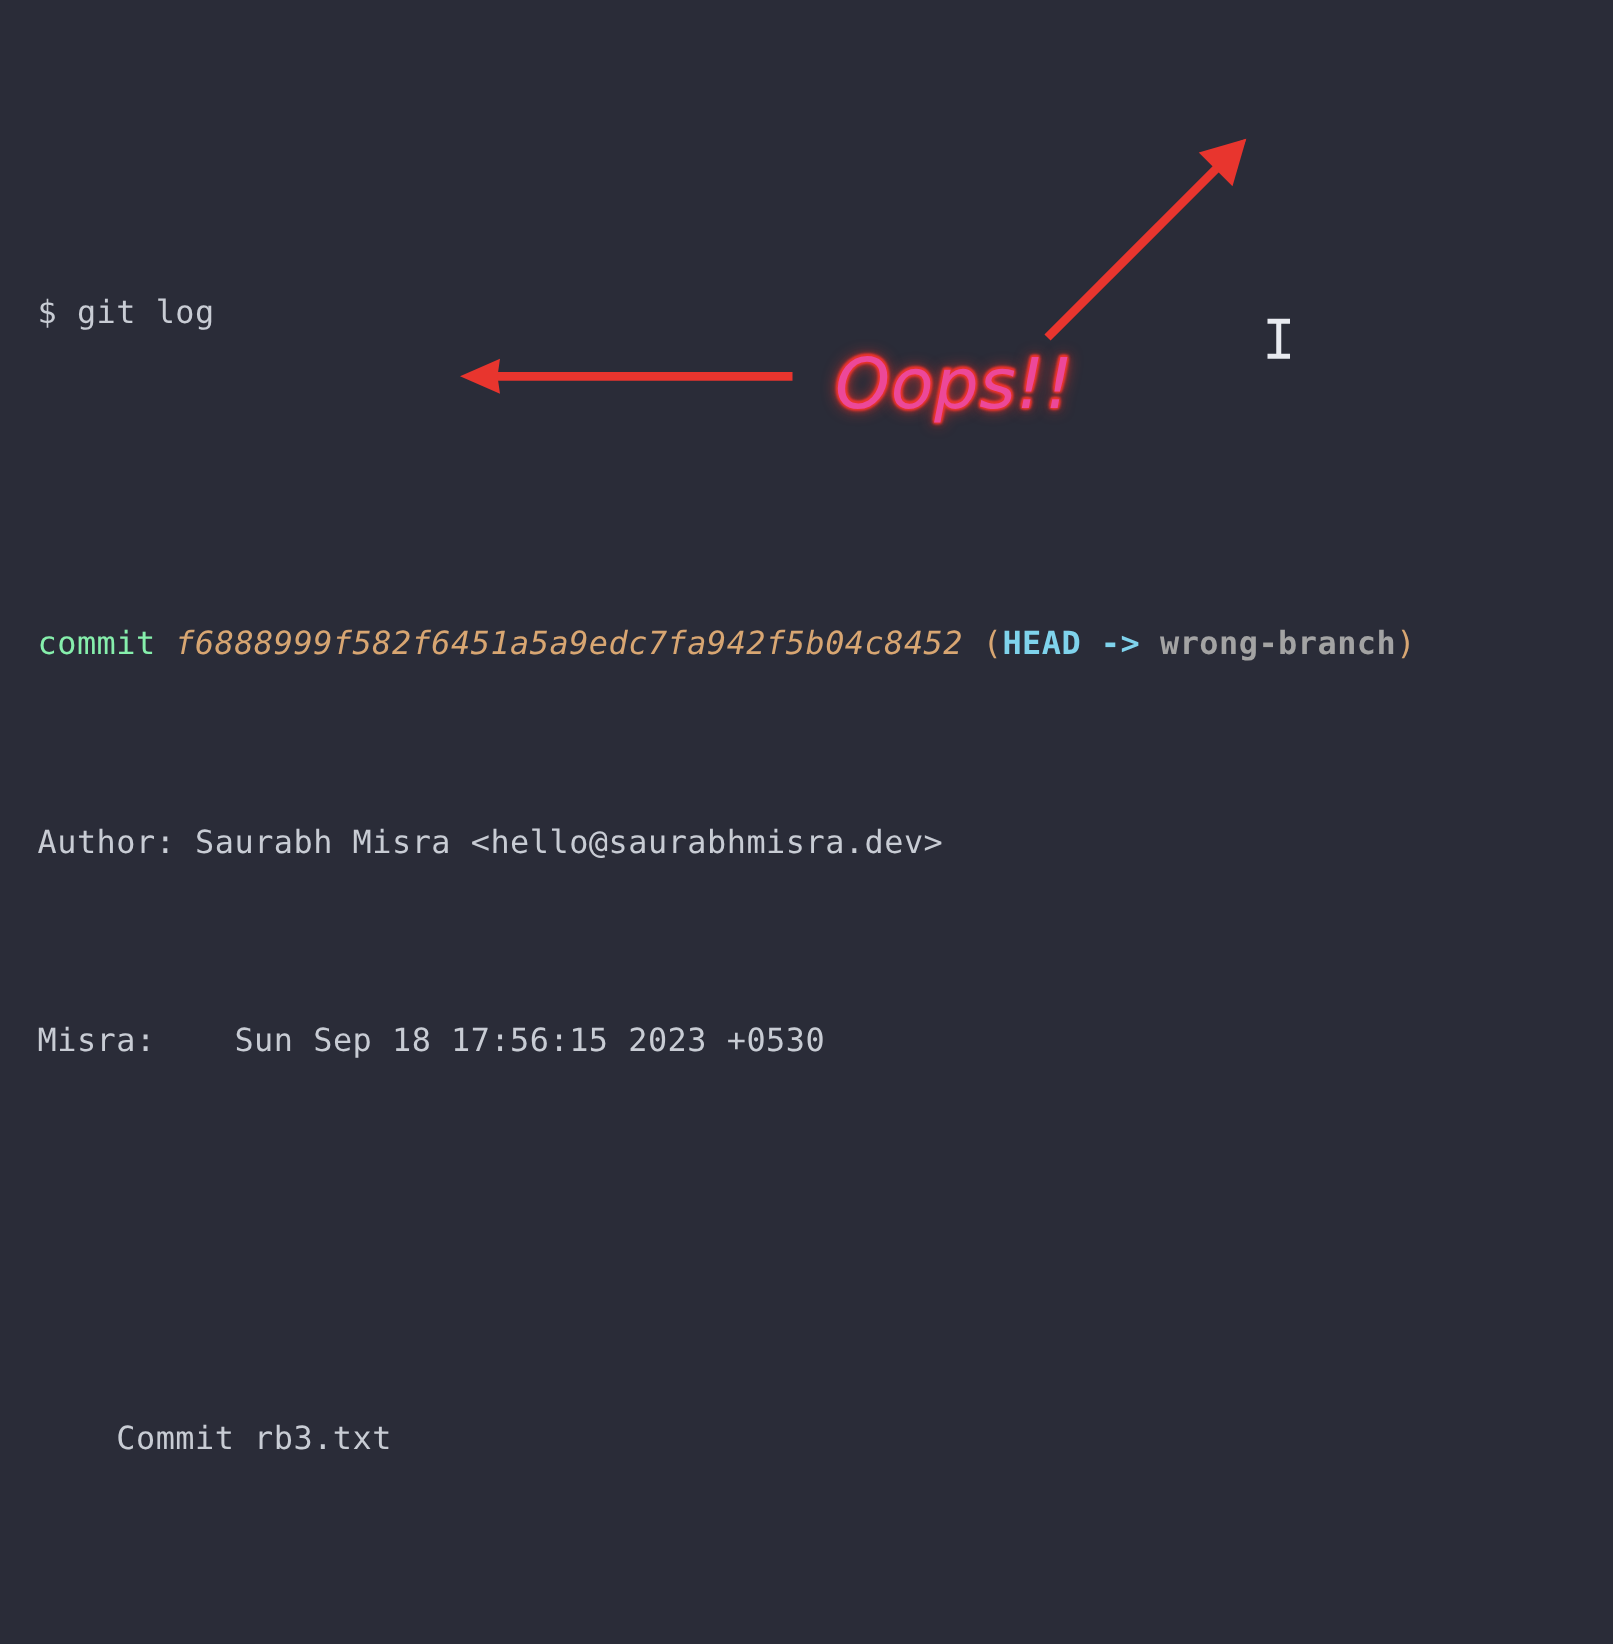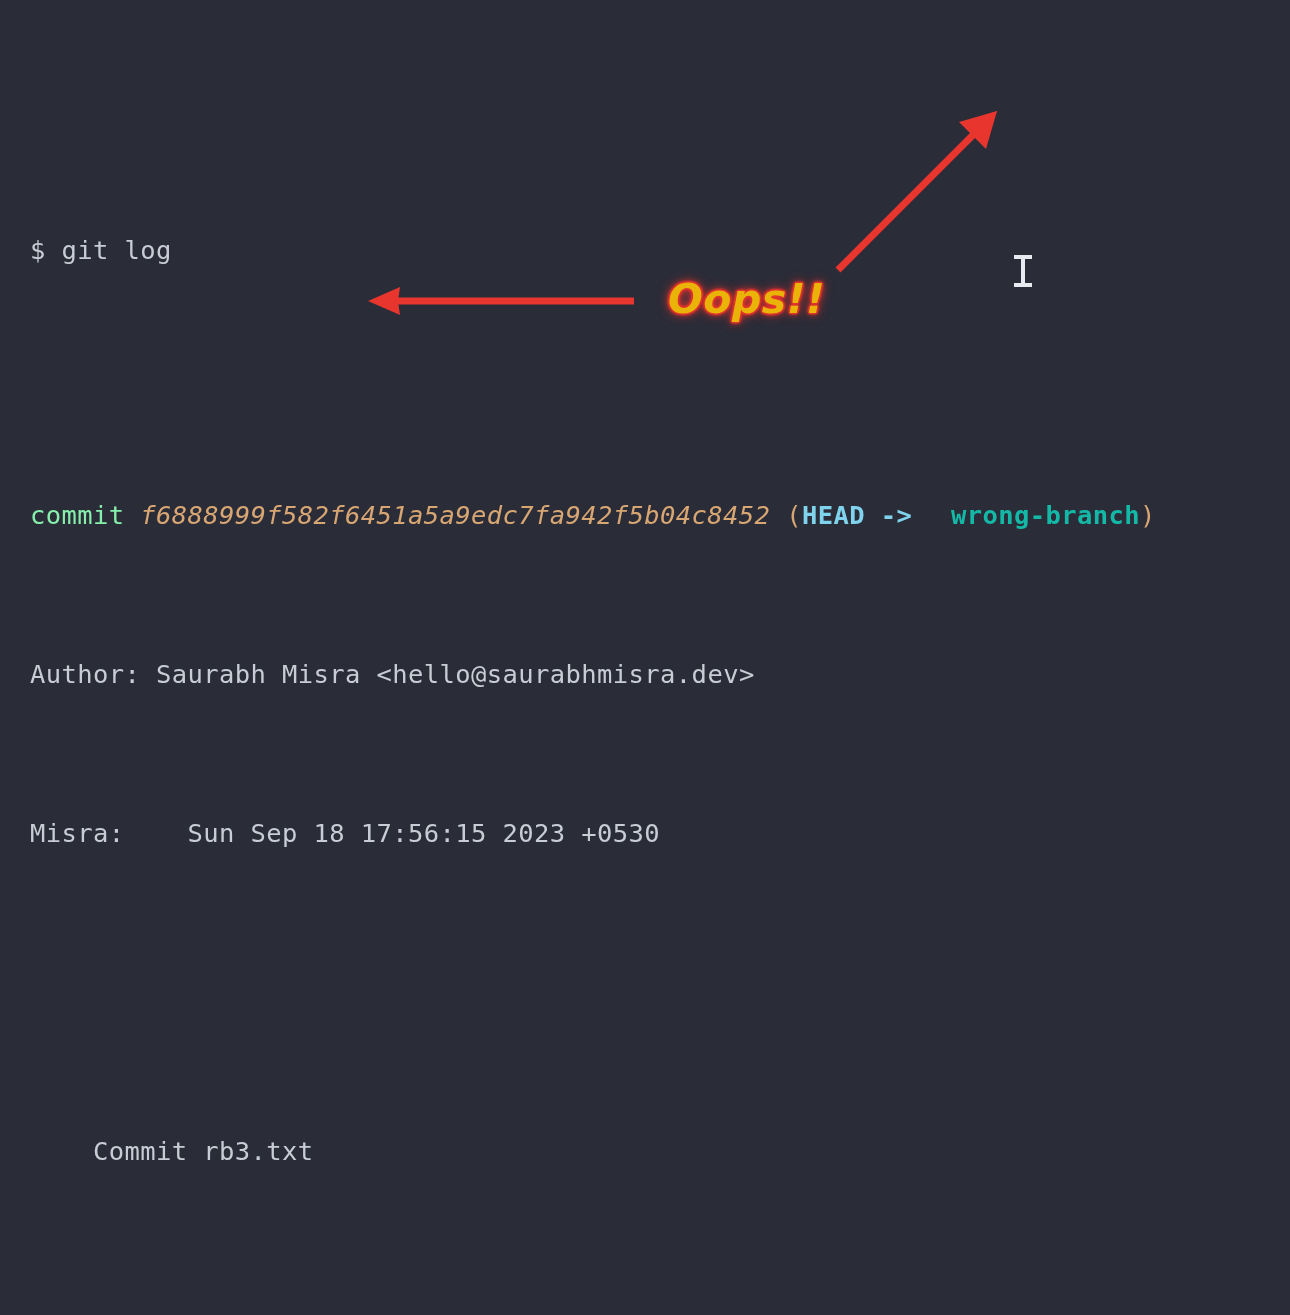--- a/index.html
+++ b/index.html
@@ -41,42 +41,42 @@
     white-space: pre;
   }
   .line.blank { color: transparent; }
 
   .prompt      { color: #c8ccd4; }
   .kw-commit   { color: #86efac; }
   .hash        { color: #d8a672; font-style: italic; }
   .paren       { color: #d8a672; }
   .deco-head   { color: #7fd3ec; font-weight: bold; }
   .deco-arrow  { color: #7fd3ec; font-weight: bold; }
-  .deco-branch { color: #14b8a6; font-weight: bold; margin-left: 23px; }
+  .deco-branch { color: #a3a3a3; font-weight: bold; }
   .label       { color: #c8ccd4; text-align: right; }
   .value       { color: #c8ccd4; }
   .msg         { color: #c8ccd4; }
 
   
   .overlay {
     position: absolute;
     inset: 0;
     pointer-events: none;
   }
   .overlay svg { position: absolute; left: 0; top: 0; }
 
   .oops-label {
     position: absolute;
     left: 668px;
     top: 275px;
     font-family: "DejaVu Sans", "Liberation Sans", sans-serif;
-    font-weight: bold;
+    font-weight: normal;
     font-style: italic;
-    font-size: 41px;
-    color: #eab308;
+    font-size: 56px;
+    color: #ec4899;
     text-shadow:
        0 0 3px #e8352e,
        0 0 6px #e8352e,
        1px 1px 2px #e8352e,
       -1px -1px 2px #e8352e,
        1px -1px 2px #e8352e,
       -1px  1px 2px #e8352e,
        0 0 12px #e8352e;
     letter-spacing: 0.5px;
   }

